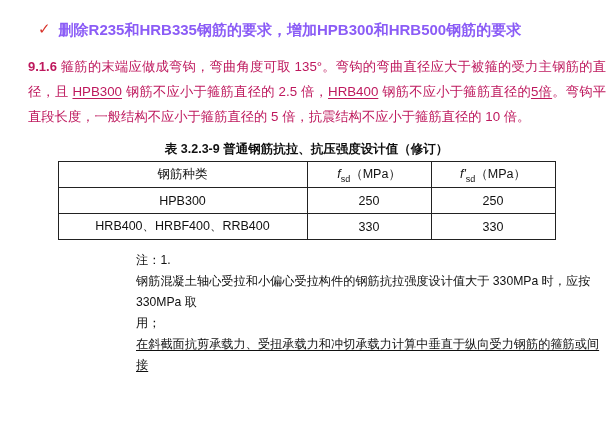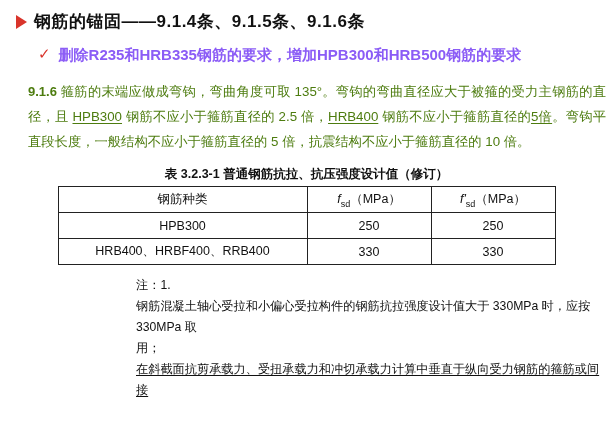--- a/index.html
+++ b/index.html
@@ -63,21 +63,21 @@
     font-weight: bold;
     line-height: 20px;
     color: #8b5cf6;
   }
 
   
   .para {
     margin: 14px 0 0 14px;
     font-size: 13.3px;
     line-height: 25px;
-    color: #4d7c0f;
+    color: #be185d;
     width: 578px;
     text-align: justify;
   }
   .para .clause-no {
     font-weight: bold;
     font-size: 13px;
   }
   .u {
     text-decoration: underline;
     text-underline-offset: 2px;
@@ -135,36 +135,32 @@
   }
   .note-body {
     flex: 1 1 auto;
   }
 </style>
 </head>
 <body>
 
 <div class="page">
 
-  <div class="title-row">
-    <span class="tri-marker"></span>
-    <span class="title-text">钢筋的锚固——9.1.4条、9.1.5条、9.1.6条</span>
-  </div>
 
   <div class="bullet-row">
     <span class="check-mark">✓</span>
     <span class="bullet-text">删除R235和HRB335钢筋的要求，增加HPB300和HRB500钢筋的要求</span>
   </div>
 
   <div class="para">
     <span class="clause-no">9.1.6</span>
     <span>箍筋的末端应做成弯钩，弯曲角度可取 135°。弯钩的弯曲直径应大于被箍的受力主钢筋的直径，且 </span><span class="u">HPB300</span><span> 钢筋不应小于箍筋直径的 2.5 倍，</span><span class="u">HRB400</span><span> 钢筋不应小于箍筋直径的</span><span class="u">5倍</span><span>。弯钩平直段长度，一般结构不应小于箍筋直径的 5 倍，抗震结构不应小于箍筋直径的 10 倍。</span>
   </div>
 
-  <div class="table-caption">表 3.2.3-1  普通钢筋抗拉、抗压强度设计值（修订）</div>
+  <div class="table-caption">表 3.2.3-9  普通钢筋抗拉、抗压强度设计值（修订）</div>
 
   <div class="tbl-wrap">
     <table class="spec">
       <thead>
         <tr>
           <th class="col-kind">钢筋种类</th>
           <th class="col-f"><span class="ital">f</span><span class="sub">sd</span><span>（MPa）</span></th>
           <th class="col-f"><span class="ital">f'</span><span class="sub">sd</span><span>（MPa）</span></th>
         </tr>
       </thead>

